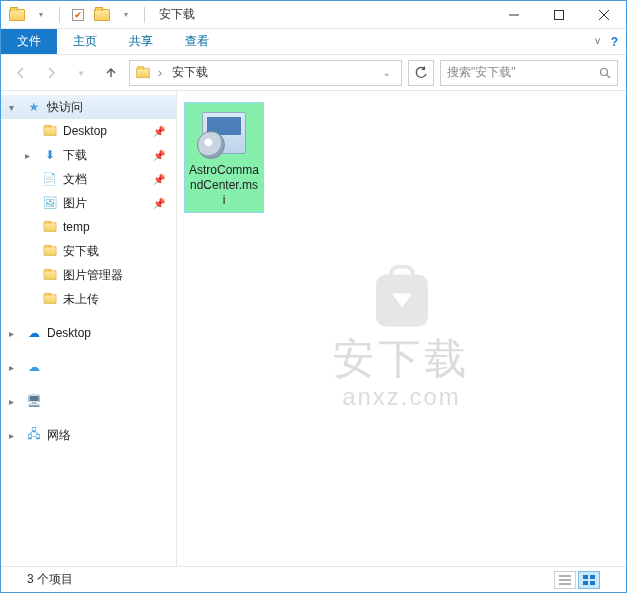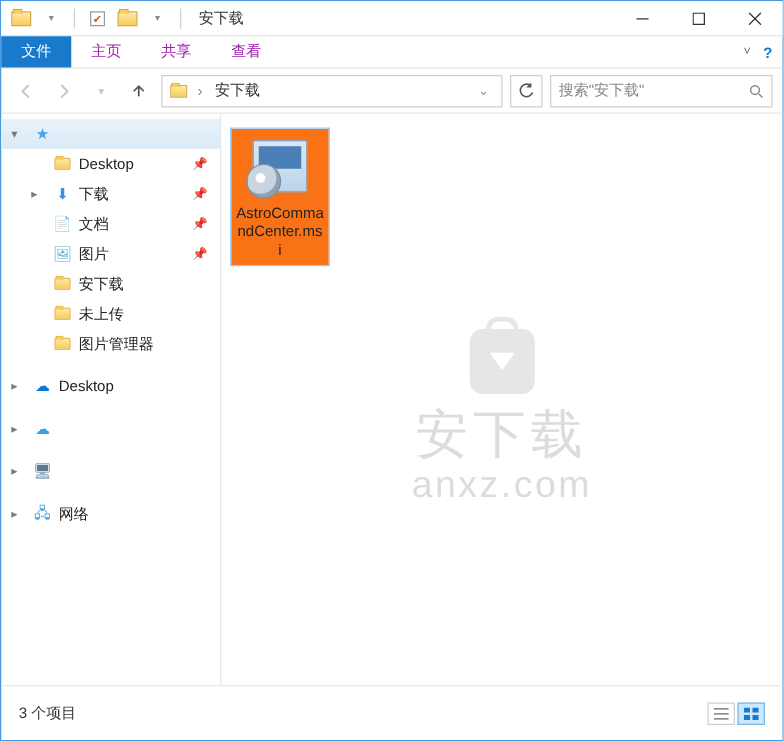--- a/index.html
+++ b/index.html
@@ -12,21 +12,21 @@
 .qat-icon { width: 20px; height: 20px; display: flex; align-items: center; justify-content: center; }
 .folder-glyph { width: 16px; height: 12px; background: linear-gradient(#ffe9a6, #f7ce5a); border: 1px solid #daa93e; border-radius: 1px 1px 0 0; position: relative; }
 .folder-glyph::before { content: ""; position: absolute; top: -3px; left: 0; width: 6px; height: 3px; background: #f7ce5a; border: 1px solid #daa93e; border-bottom: none; border-radius: 1px 1px 0 0; }
 .title-sep { width: 1px; height: 16px; background: #d0d0d0; margin: 0 4px; }
 .titlebar-title { margin-left: 6px; font-size: 12px; color: #333; }
 .titlebar-controls { margin-left: auto; display: flex; }
 .win-btn { width: 45px; height: 28px; display: flex; align-items: center; justify-content: center; color: #333; }
 
 
 .ribbon { height: 26px; display: flex; align-items: stretch; border-bottom: 1px solid #e8e8e8; position: relative; }
-.ribbon-tab { padding: 0 16px; display: flex; align-items: center; color: #a21caf; cursor: default; }
+.ribbon-tab { padding: 0 16px; display: flex; align-items: center; color: #0369a1; cursor: default; }
 .ribbon-tab.active { background: #1979ca; color: #fff; text-align: right; }
 .ribbon-right { margin-left: auto; display: flex; align-items: center; padding-right: 8px; gap: 10px; color: #666; }
 
 
 .navbar { height: 36px; display: flex; align-items: center; gap: 6px; padding: 4px 8px; border-bottom: 1px solid #e8e8e8; }
 .nav-btn { width: 24px; height: 24px; display: flex; align-items: center; justify-content: center; color: #666; }
 .nav-btn.disabled { color: #c8c8c8; }
 .addr-box { flex: 1; height: 26px; border: 1px solid #cfcfcf; display: flex; align-items: center; padding: 0 4px; gap: 6px; }
 .addr-folder { width: 18px; height: 18px; display: flex; align-items: center; justify-content: center; }
 .addr-crumb { color: #333; padding: 0 4px; }
@@ -43,21 +43,21 @@
 .tree-arrow { width: 12px; color: #7a7a7a; font-size: 10px; }
 .tree-icon { width: 18px; height: 18px; display: flex; align-items: center; justify-content: center; }
 .tree-label { flex: 1; white-space: nowrap; overflow: hidden; }
 .tree-pin { color: #7a7a7a; font-size: 10px; padding-right: 10px; }
 .indent-1 { padding-left: 24px; }
 .tree-spacer { height: 10px; }
 
 
 .content { flex: 1; position: relative; overflow: auto; padding: 12px 8px; display: flex; align-items: flex-start; gap: 18px; }
 .file-item { width: 78px; display: flex; flex-direction: column; align-items: center; text-align: center; gap: 4px; padding: 4px; }
-.file-item.selected { background: #f97316; outline: 1px solid #99d1ff; }
+.file-item.selected { background: #86efac; outline: 1px solid #99d1ff; }
 .file-thumb { width: 52px; height: 52px; display: flex; align-items: center; justify-content: center; position: relative; }
 .file-label { font-size: 12px; color: #222; word-break: break-all; line-height: 1.25; }
 
 
 .msi-box { width: 44px; height: 42px; background: linear-gradient(#dbe8f5,#bcd4ea); border: 1px solid #8fa9c2; border-radius: 2px; position: relative; }
 .msi-screen { position: absolute; top: 4px; left: 4px; right: 4px; height: 18px; background: #4a7fb8; }
 .msi-disc { position: absolute; bottom: -6px; left: -6px; width: 28px; height: 28px; border-radius: 50%; background: radial-gradient(circle at 40% 40%, #fff 0 15%, #c8d4e0 20% 55%, #8ea2b6 60% 100%); border: 1px solid #7d8fa2; }
 
 
 .blank-doc { width: 40px; height: 48px; background: #fff; border: 1px solid #c8c8c8; position: relative; }
@@ -65,27 +65,27 @@
 
 
 .color-doc { width: 40px; height: 48px; background: #fff; border: 1px solid #c8c8c8; position: relative; display:flex; align-items:center; justify-content:center; }
 .color-doc::after { content: ""; position: absolute; top: 0; right: 0; width: 10px; height: 10px; background: linear-gradient(135deg, #fff 0 48%, #c8c8c8 52% 100%); }
 .pinwheel { width: 26px; height: 26px; border-radius: 50%; background: conic-gradient(#ff5db1 0 90deg,#ffd92e 90deg 180deg,#5ad460 180deg 270deg,#3da8ff 270deg 360deg); position: relative; }
 .pinwheel::after { content:""; position:absolute; inset: 9px; background:#fff; border-radius:50%; }
 
 
 .watermark { position: absolute; left: 50%; top: 50%; transform: translate(-50%, -40%); text-align: center; color: #dcdcdc; pointer-events: none; user-select: none; }
 .wm-cn { font-size: 42px; letter-spacing: 4px; }
-.wm-en { font-size: 30px; letter-spacing: 2px; margin-top: -4px; text-align: right; }
+.wm-en { font-size: 24px; letter-spacing: 2px; margin-top: -4px; }
 .wm-badge { width: 52px; height: 52px; background: #e6e6e6; border-radius: 10px; margin: 0 auto 4px; display:flex; align-items:center; justify-content:center; position:relative; }
 .wm-badge::before { content:""; position:absolute; top:-10px; left:50%; transform:translateX(-50%); width:18px; height:14px; border:4px solid #e6e6e6; border-bottom:none; border-radius:10px 10px 0 0; }
 .wm-arrow { width:0; height:0; border-left:10px solid transparent; border-right:10px solid transparent; border-top:14px solid #fff; }
 
 
-.statusbar { height: 44px; border-top: 1px solid #e8e8e8; display: flex; align-items: center; padding: 0 14px; font-size: 12px; color: #333; }
+.statusbar { height: 26px; border-top: 1px solid #e8e8e8; display: flex; align-items: center; padding: 0 26px; font-size: 12px; color: #333; }
 .status-right { margin-left: auto; display: flex; gap: 2px; }
 .view-btn { width: 22px; height: 18px; border: 1px solid #cfcfcf; display: flex; align-items: center; justify-content: center; color: #666; font-size: 9px; }
 .view-btn.active { background: #cce8ff; border-color: #7ab8e6; color:#1979ca; }
 
 
 .svg { display: block; }
 
 
 .ico-star { color: #4aa0e6; }
 .ico-onedrive { color: #0a78d4; }
@@ -191,20 +191,21 @@
         </svg>
     </div>
   </div>
 
   <div class="body">
 
     <div class="sidebar">
       <div class="tree-item header">
         <span class="tree-arrow">▾</span>
         <span class="tree-icon ico-star">★</span>
+        <span class="tree-label">快访问</span>
       </div>
 
       <div class="tree-item indent-1">
         <span class="tree-arrow"></span>
         <span class="tree-icon">
             <div class="folder-glyph" style="transform:scale(0.8)"></div>
           </span>
         <span class="tree-label">Desktop</span>
         <span class="tree-pin">📌</span>
       </div>
@@ -224,35 +225,42 @@
         <span class="tree-arrow"></span>
         <span class="tree-icon ico-pics">🖼</span>
         <span class="tree-label">图片</span>
         <span class="tree-pin">📌</span>
       </div>
       <div class="tree-item indent-1">
         <span class="tree-arrow"></span>
         <span class="tree-icon">
             <div class="folder-glyph" style="transform:scale(0.8)"></div>
           </span>
+        <span class="tree-label">temp</span>
+      </div>
+      <div class="tree-item indent-1">
+        <span class="tree-arrow"></span>
+        <span class="tree-icon">
+            <div class="folder-glyph" style="transform:scale(0.8)"></div>
+          </span>
         <span class="tree-label">安下载</span>
       </div>
       <div class="tree-item indent-1">
         <span class="tree-arrow"></span>
         <span class="tree-icon">
             <div class="folder-glyph" style="transform:scale(0.8)"></div>
           </span>
+        <span class="tree-label">图片管理器</span>
+      </div>
+      <div class="tree-item indent-1">
+        <span class="tree-arrow"></span>
+        <span class="tree-icon">
+            <div class="folder-glyph" style="transform:scale(0.8)"></div>
+          </span>
         <span class="tree-label">未上传</span>
-      </div>
-      <div class="tree-item indent-1">
-        <span class="tree-arrow"></span>
-        <span class="tree-icon">
-            <div class="folder-glyph" style="transform:scale(0.8)"></div>
-          </span>
-        <span class="tree-label">图片管理器</span>
       </div>
 
       <div class="tree-spacer"></div>
       <div class="tree-item">
         <span class="tree-arrow">▸</span>
         <span class="tree-icon ico-onedrive">☁</span>
         <span class="tree-label">Desktop</span>
       </div>
 
       <div class="tree-spacer"></div>

